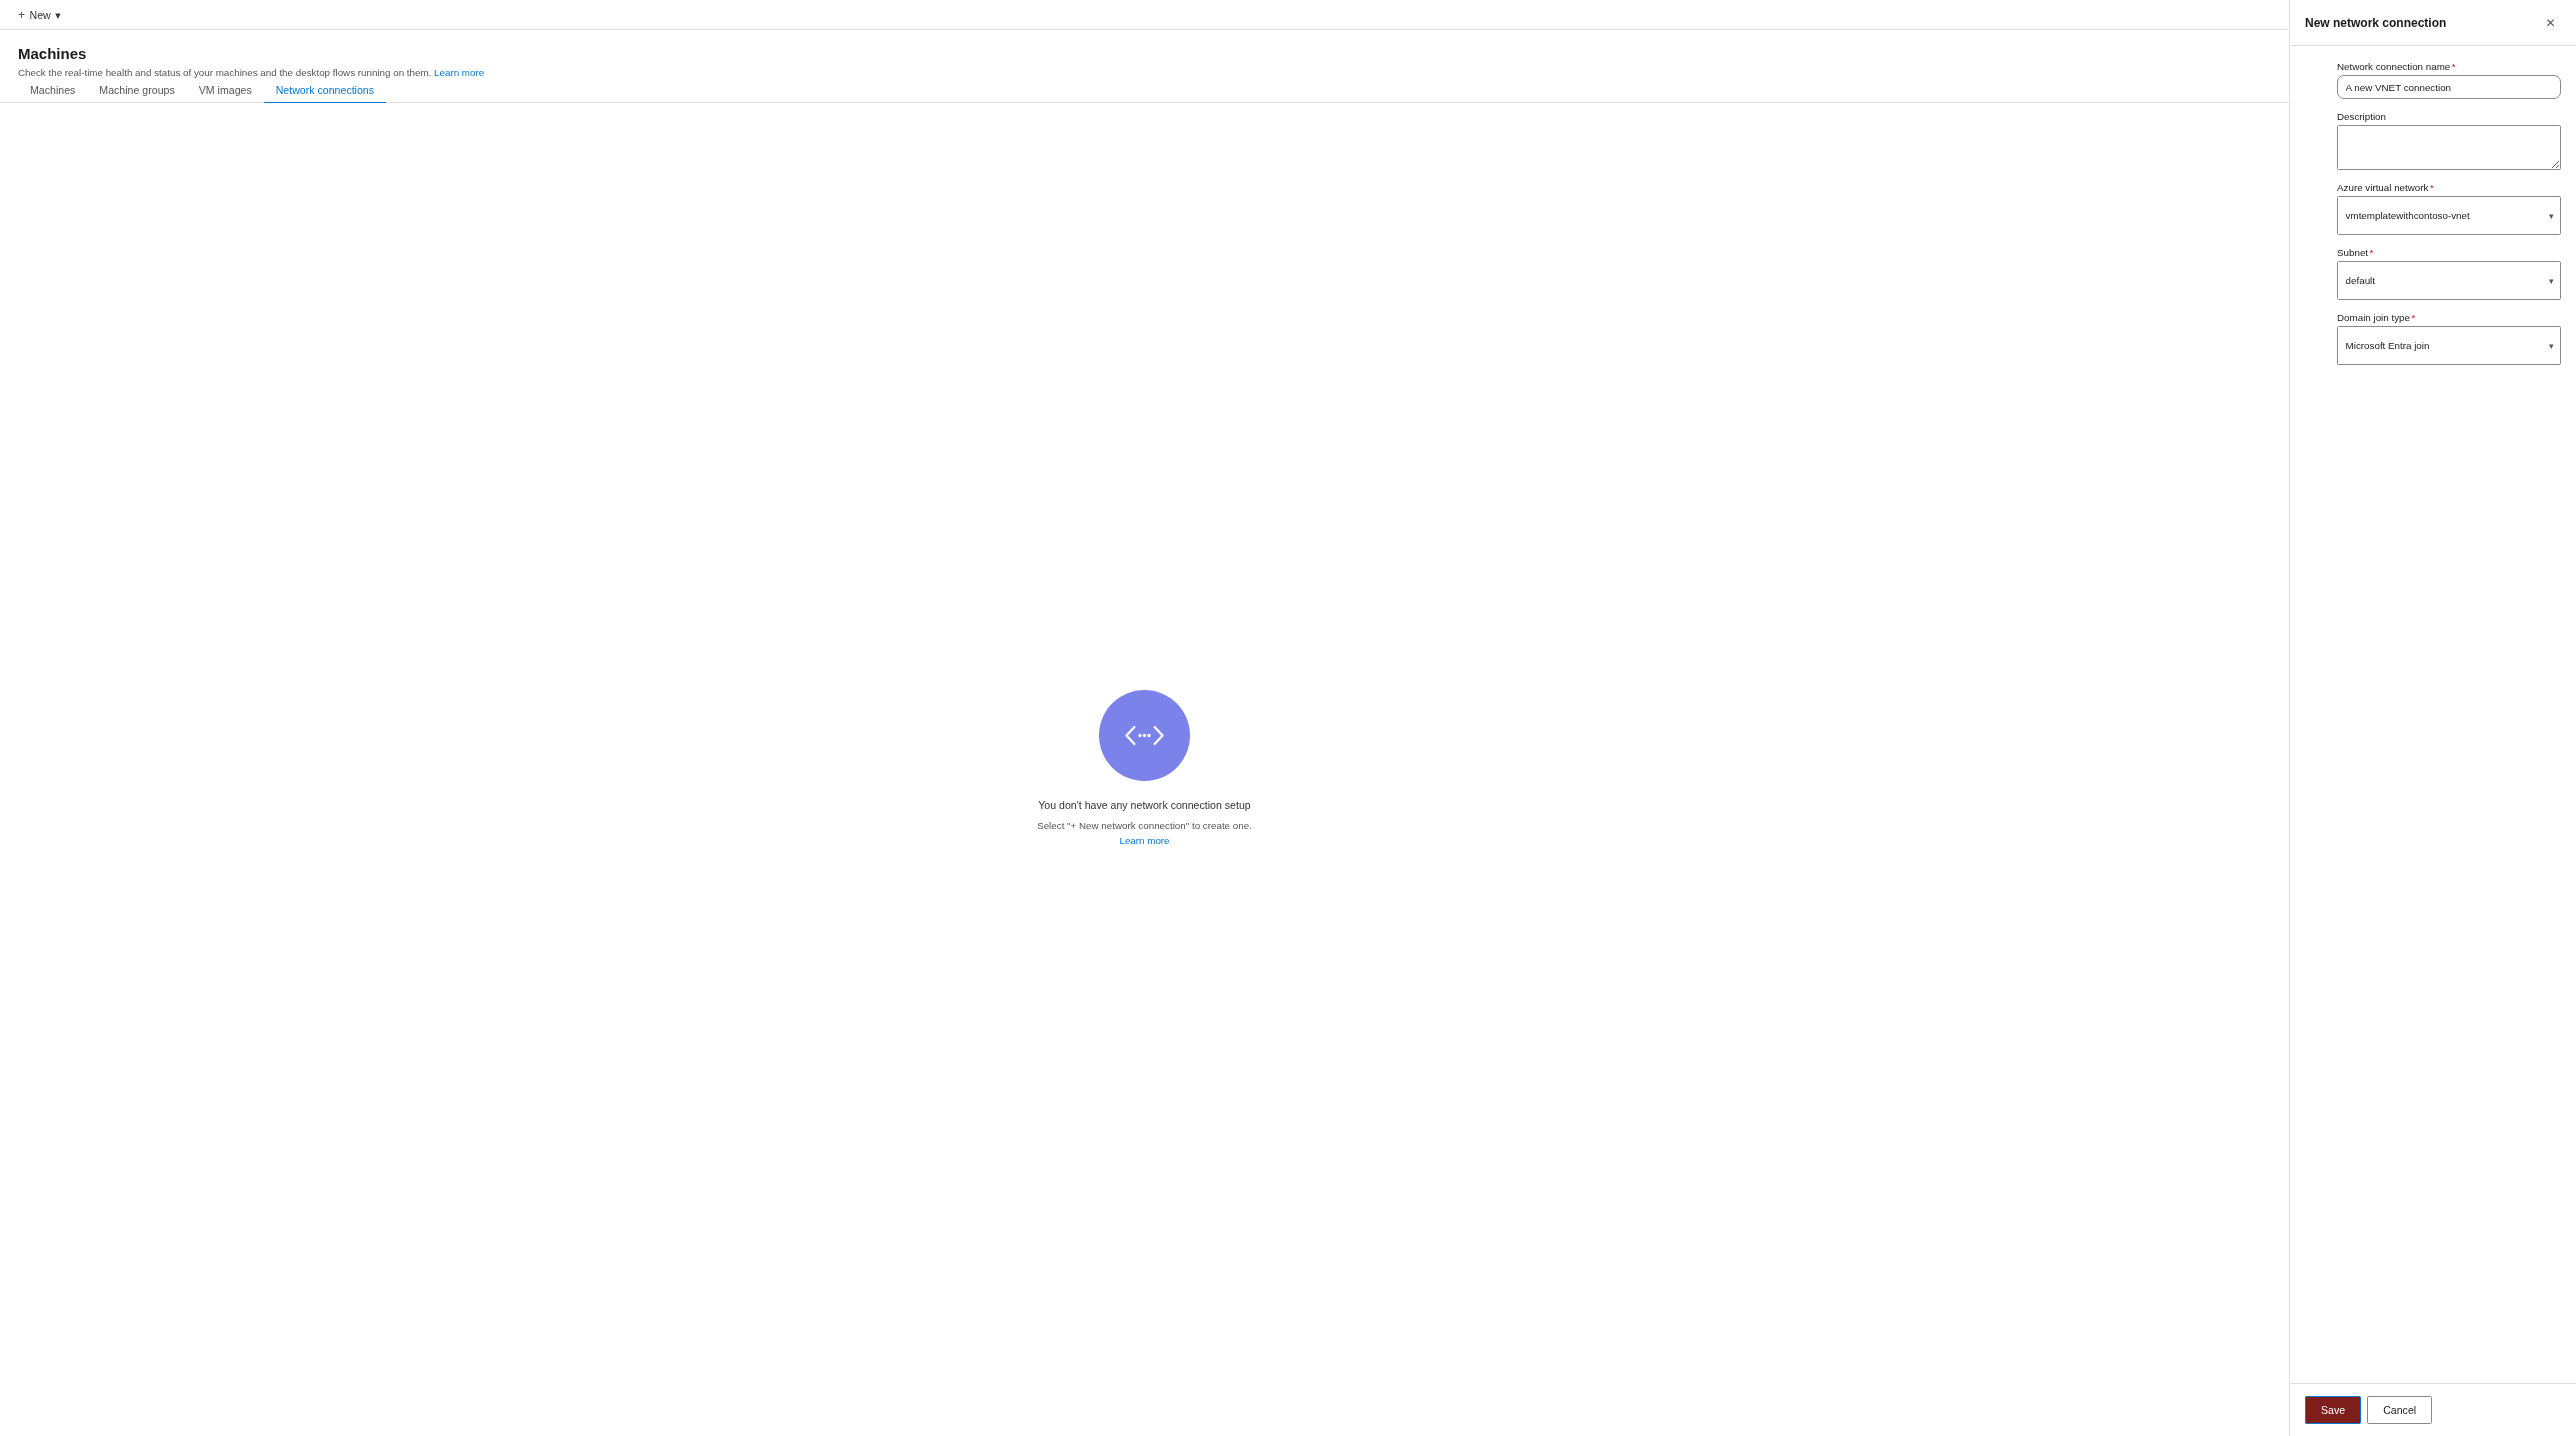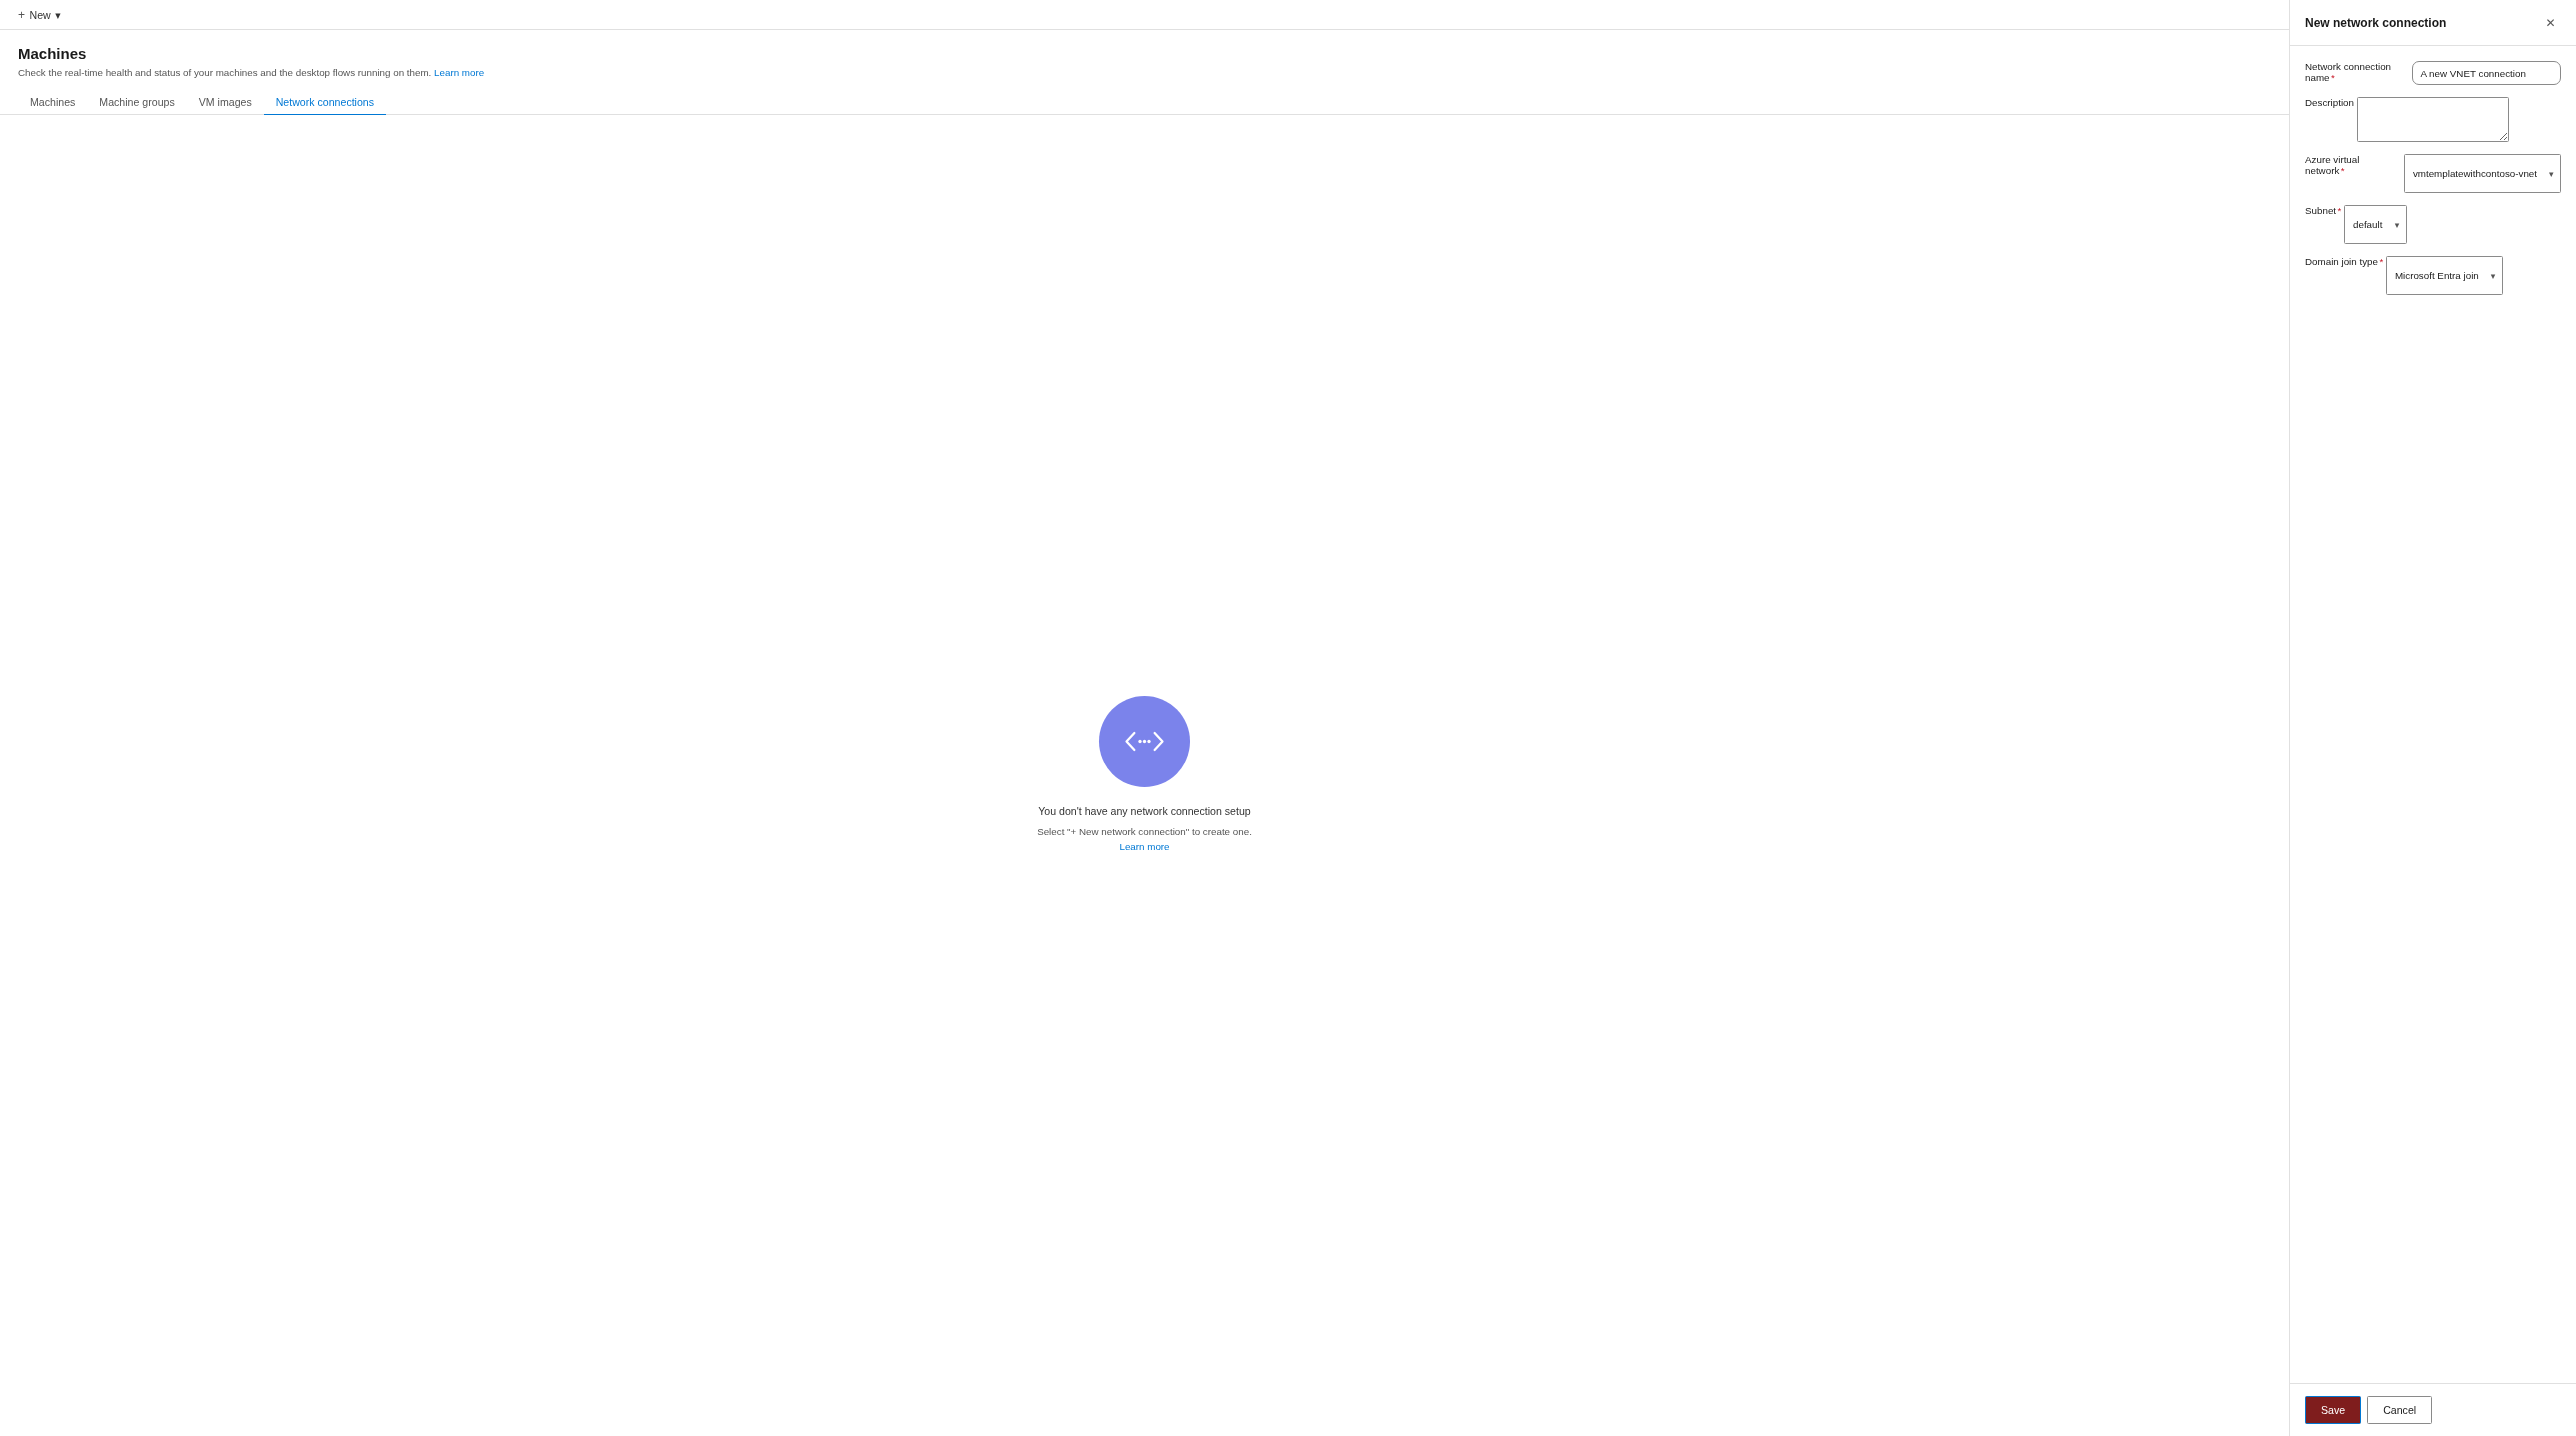--- a/index.html
+++ b/index.html
@@ -47,21 +47,20 @@
     .page-title {
       font-size: 15px;
       font-weight: 600;
       color: #1a1a1a;
       margin-bottom: 4.5px;
     }
 
     .page-subtitle {
       font-size: 9.8px;
       color: #555;
-      margin-bottom: 12px;
     }
 
     .page-subtitle a {
       color: #0078d4;
       text-decoration: none;
     }
 
     
     .tabs {
       display: flex;
@@ -179,22 +178,23 @@
     .panel-body {
       flex: 1;
       padding: 15px;
       display: flex;
       flex-direction: column;
       gap: 12px;
     }
 
     .form-group {
       display: flex;
-      flex-direction: row;
+      flex-direction: column;
       gap: 3px;
+      margin-left: 32px;
     }
 
     .form-label {
       font-size: 9.8px;
       font-weight: 500;
       color: #1a1a1a;
     }
 
     .required-star {
       color: #c50f1f;

